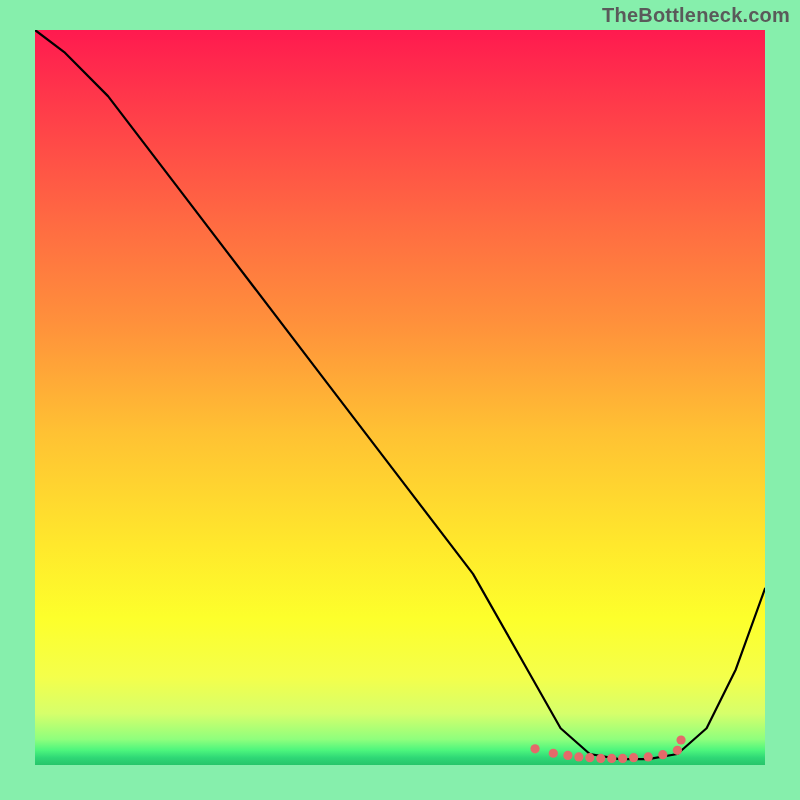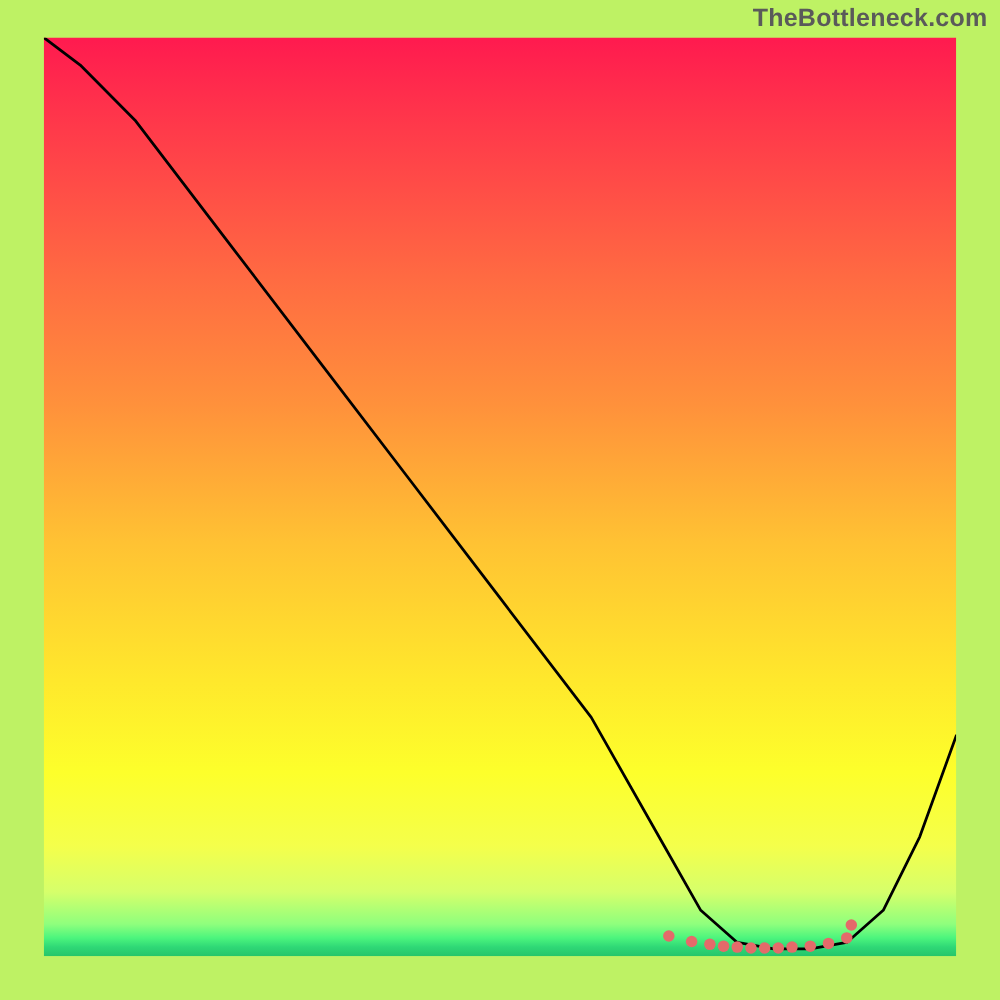--- a/index.html
+++ b/index.html
@@ -7,21 +7,21 @@
     padding: 0;
     width: 800px;
     height: 800px;
     background: #000;
     overflow: hidden;
     font-family: Arial, Helvetica, sans-serif;
   }
   .outer {
     width: 800px;
     height: 800px;
-    background: #bef264;
+    background: #86efac;
     position: relative;
   }
   .watermark {
     position: absolute;
     top: 4px;
     right: 10px;
     color: #5a5a5a;
     font-size: 20px;
     font-weight: bold;
     letter-spacing: 0.2px;

